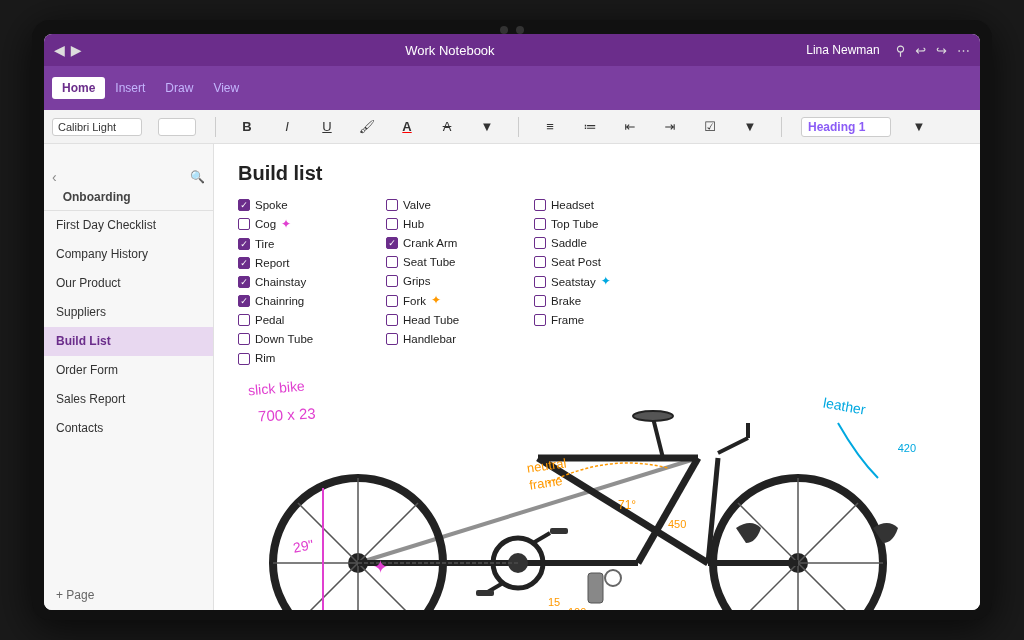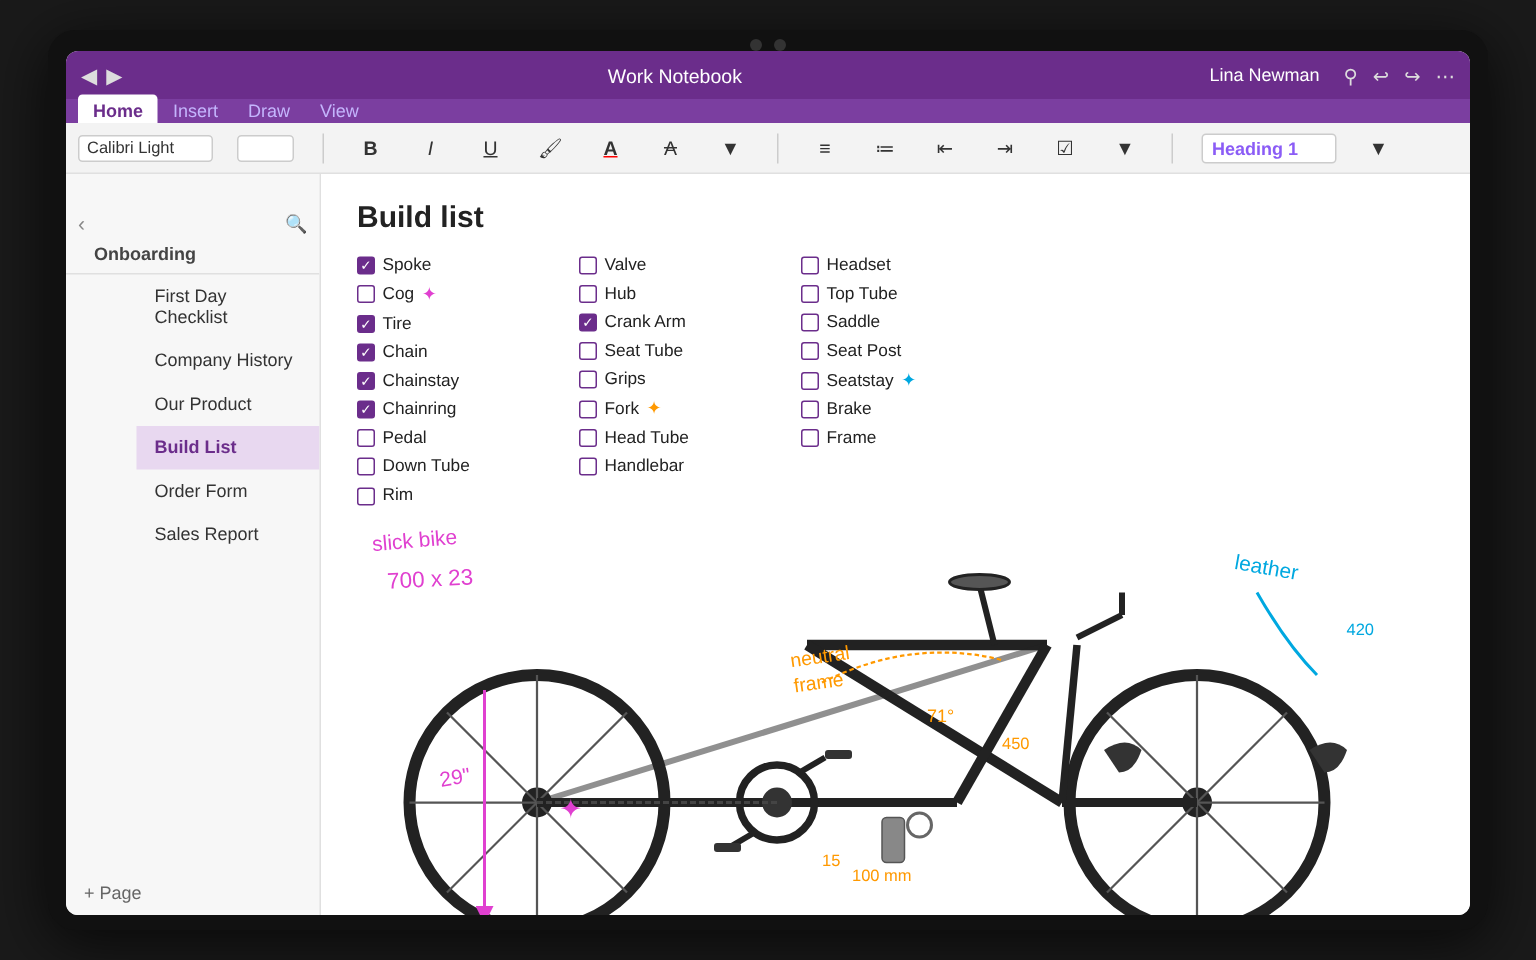--- a/index.html
+++ b/index.html
@@ -75,21 +75,21 @@
     }
     .titlebar-icons {
       display: flex;
       gap: 10px;
       color: #ddd;
       font-size: 13px;
     }
     
     .menubar {
       background: #7b3ea0;
-      height: 16px;
+      height: 44px;
       display: flex;
       align-items: center;
       padding: 0 8px;
       flex-shrink: 0;
     }
     .menu-tab {
       padding: 4px 10px;
       color: #c4b5fd;
       font-size: 12px;
       cursor: pointer;
@@ -201,21 +201,20 @@
       font-size: 14px;
       margin-right: 6px;
       cursor: pointer;
     }
     .sidebar-item {
       padding: 7px 12px;
       font-size: 12px;
       color: #333;
       cursor: pointer;
       border-bottom: 1px solid transparent;
-      margin-left: 47px;
     }
     .sidebar-item.active {
       background: #e8d8f0;
       color: #6b2d8b;
       font-weight: 600;
     }
     .sidebar-add {
       padding: 8px 12px;
       font-size: 12px;
       color: #666;
@@ -355,23 +354,25 @@
 
       <div class="sidebar">
         <div class="sidebar-header">
           <span class="sidebar-back">‹</span>
           <span class="sidebar-header-text">Onboarding</span>
           <span class="sidebar-search-icon">🔍</span>
         </div>
         <div class="sidebar-item">First Day Checklist</div>
         <div class="sidebar-item">Company History</div>
         <div class="sidebar-item">Our Product</div>
+        <div class="sidebar-item">Suppliers</div>
         <div class="sidebar-item active">Build List</div>
         <div class="sidebar-item">Order Form</div>
         <div class="sidebar-item">Sales Report</div>
+        <div class="sidebar-item">Contacts</div>
         <div class="sidebar-add">+ Page</div>
       </div>
 
       <div class="page-content">
         <div class="page-inner">
           <div class="page-title">Build list</div>
           <div class="checklist-area">
 
             <div class="checklist-col">
               <div class="check-item">
@@ -382,21 +383,21 @@
                 <div class="check-box"></div>
                 <span>Cog</span>
                 <span class="star-icon">✦</span>
               </div>
               <div class="check-item">
                 <div class="check-box checked">✓</div>
                 <span>Tire</span>
               </div>
               <div class="check-item">
                 <div class="check-box checked">✓</div>
-                <span>Chain</span>
+                <span>Report</span>
               </div>
               <div class="check-item">
                 <div class="check-box checked">✓</div>
                 <span>Chainstay</span>
               </div>
               <div class="check-item">
                 <div class="check-box checked">✓</div>
                 <span>Chainring</span>
               </div>
               <div class="check-item">

